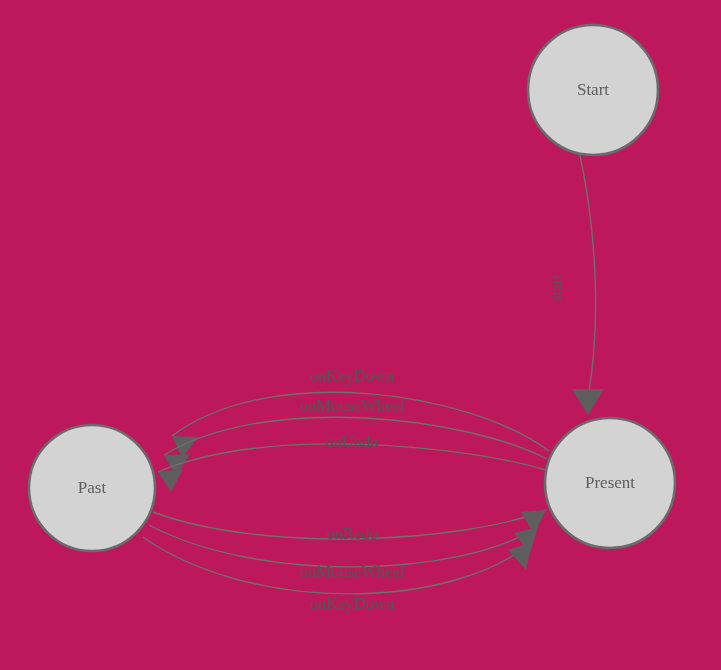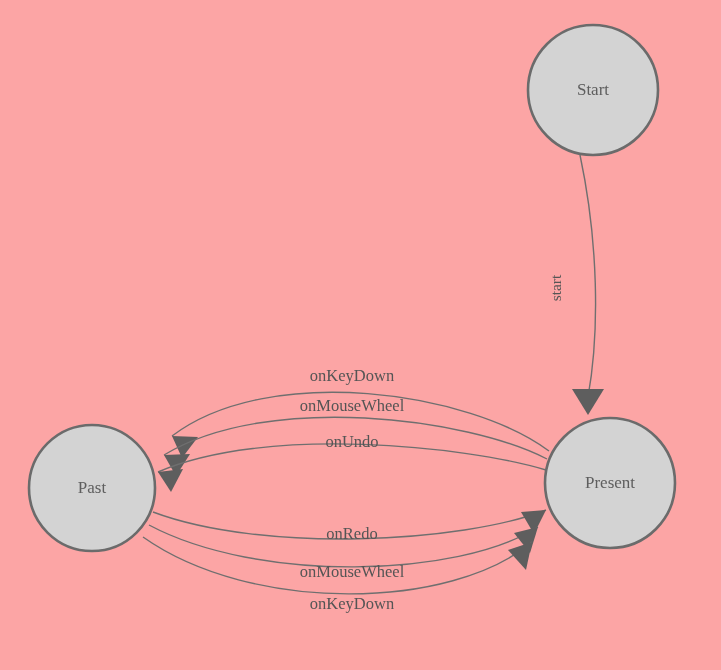--- a/index.html
+++ b/index.html
@@ -10,21 +10,21 @@
   body {
     width: 721px;
     height: 670px;
     font-family: "Liberation Serif", "DejaVu Serif", serif;
     overflow: hidden;
   }
   #diagram-root {
     position: relative;
     width: 721px;
     height: 670px;
-    background: #fca5a5;
+    background: #be185d;
   }
   svg.canvas {
     position: absolute;
     top: 0;
     left: 0;
     width: 721px;
     height: 670px;
   }
   .node-circle {
     fill: #d3d3d3;

